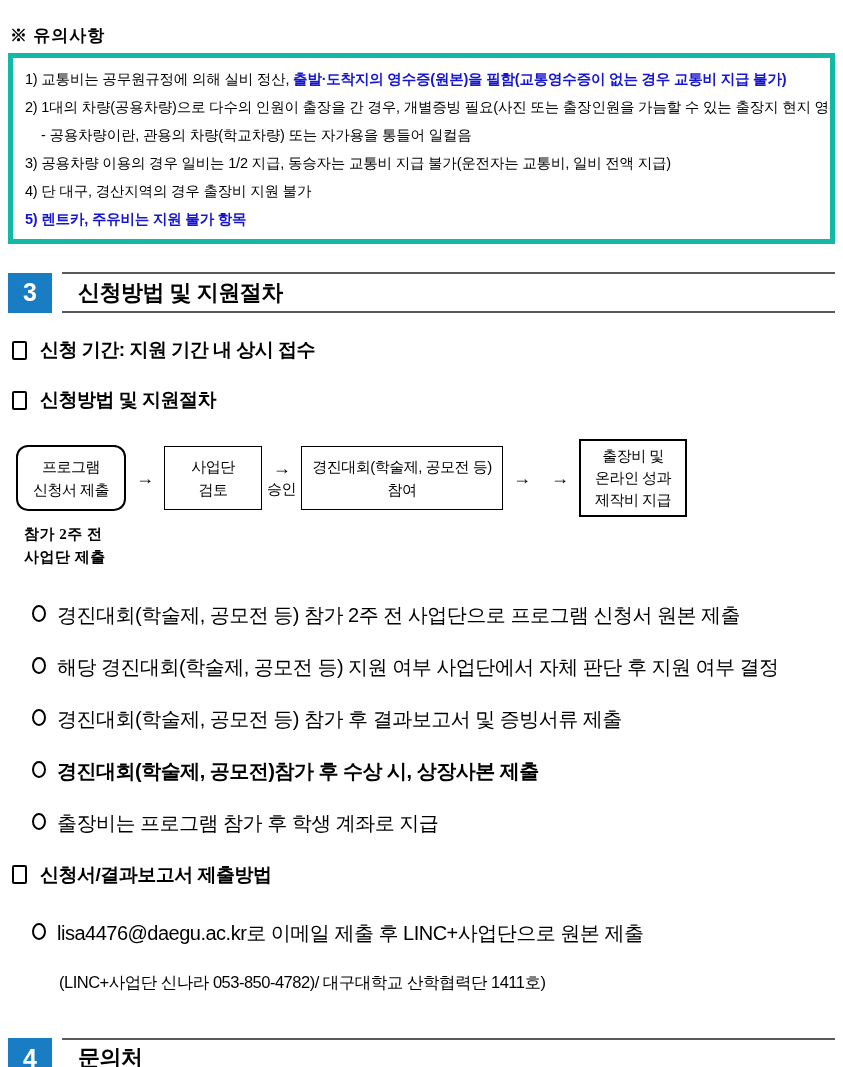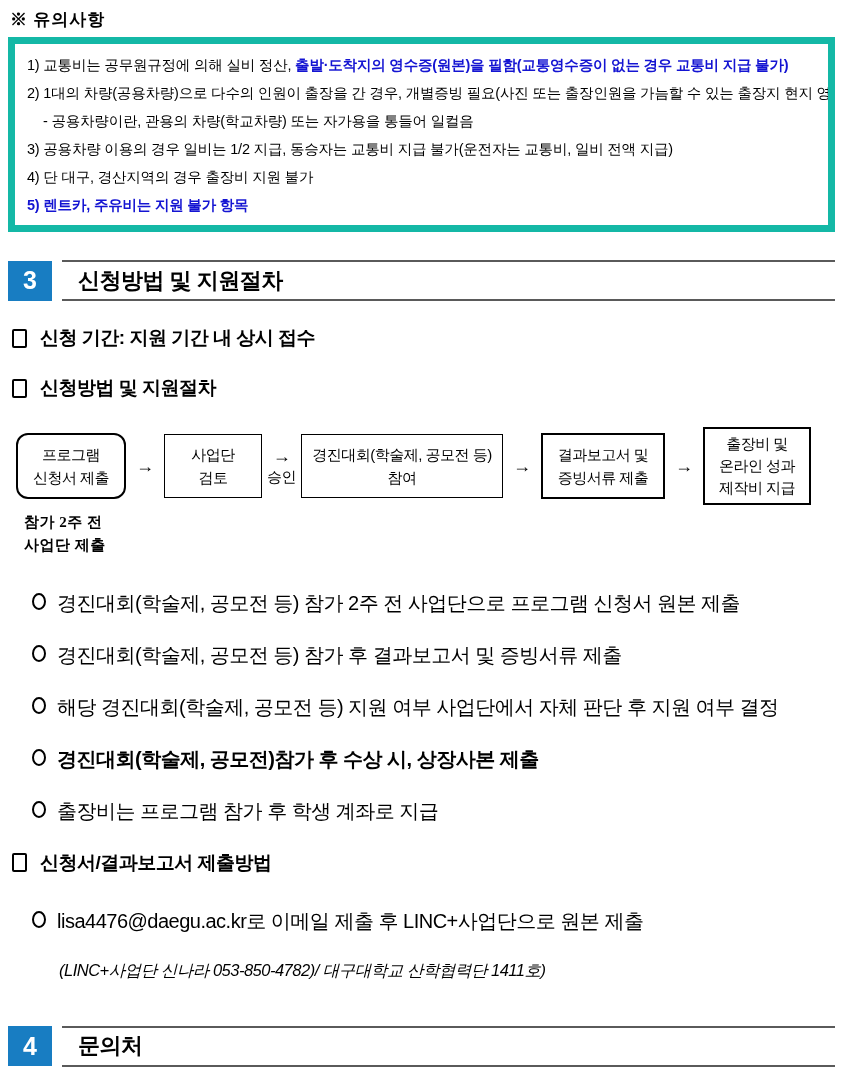--- a/index.html
+++ b/index.html
@@ -7,24 +7,24 @@
     width:843px;height:1067px;
     background:#ffffff;color:#000;
     font-family:"Liberation Sans","DejaVu Sans",sans-serif;
     overflow:hidden;position:relative;
   }
   .page{padding:6px 8px 0 8px;}
 
   
   .notice-title{
     font-family:"Liberation Serif","DejaVu Serif",serif;
-    font-weight:bold;font-size:17px;margin:2px 0 6px 2px;letter-spacing:1px;
+    font-weight:bold;font-size:17px;margin:18px 0 6px 2px;letter-spacing:1px;
   }
   .notice-box{
-    border:7px solid #14b8a6;padding:7px 12px 6px 12px;
+    border:5px solid #14b8a6;padding:7px 12px 6px 12px;
     font-size:14.5px;overflow:hidden;
   }
   .notice-box .line{line-height:28px;white-space:nowrap;letter-spacing:-0.2px;}
   .blue{color:#1414d2;font-weight:bold;}
   .indent1{padding-left:16px;}
 
   
   .section-header{display:flex;align-items:center;margin-top:28px;}
   .sec-num{
     width:44px;height:40px;background:#187dc2;color:#fff;
@@ -59,21 +59,21 @@
   .flow-caption{
     font-family:"Liberation Serif","DejaVu Serif",serif;font-weight:bold;
     font-size:15px;line-height:1.55;margin:6px 0 0 16px;letter-spacing:0.5px;
   }
 
   
   .circle-list{margin-top:32px;}
   .circle-item{display:flex;align-items:flex-start;font-size:20px;margin:0 0 26px 24px;letter-spacing:-0.5px;line-height:1.3;}
   .c-icon{width:10px;height:13px;border:2px solid #000;border-radius:50%;margin:3px 11px 0 0;flex-shrink:0;}
   .circle-item.bold{font-weight:bold;}
-  .cont-line{font-size:16.5px;letter-spacing:-0.5px;margin:0 0 26px 51px;font-style:italic;}
+  .cont-line{font-size:16.5px;letter-spacing:-0.5px;margin:0 0 26px 51px;}
 
   .mt-submit{margin-top:24px;}
   .mt-sec4{margin-top:44px;}
   .contact-list{margin-top:26px;}
   .contact-list .circle-item{margin-bottom:24px;}
 </style>
 </head>
 <body>
 
 <div class="page">
@@ -116,49 +116,45 @@
     </div>
     <div class="arrow-approve">
       <span class="ar">→</span>
       <span>승인</span>
     </div>
     <div class="fbox fb3 thin">
       <div>경진대회(학술제, 공모전 등)</div>
       <div>참여</div>
     </div>
     <div class="arrow">→</div>
-    <div class="fbox fb4">
-      <div>결과보고서 및</div>
-      <div>증빙서류 제출</div>
-    </div>
     <div class="arrow">→</div>
     <div class="fbox fb5">
       <div>출장비 및</div>
       <div>온라인 성과</div>
       <div>제작비 지급</div>
     </div>
   </div>
 
   <div class="flow-caption">
     <div>참가 2주 전</div>
     <div>사업단 제출</div>
   </div>
 
   <div class="circle-list">
     <div class="circle-item">
       <span class="c-icon"></span>
       <span>경진대회(학술제, 공모전 등) 참가 2주 전 사업단으로 프로그램 신청서 원본 제출</span>
     </div>
     <div class="circle-item">
       <span class="c-icon"></span>
-      <span>경진대회(학술제, 공모전 등) 참가 후 결과보고서 및 증빙서류 제출</span>
+      <span>해당 경진대회(학술제, 공모전 등) 지원 여부 사업단에서 자체 판단 후 지원 여부 결정</span>
     </div>
     <div class="circle-item">
       <span class="c-icon"></span>
-      <span>해당 경진대회(학술제, 공모전 등) 지원 여부 사업단에서 자체 판단 후 지원 여부 결정</span>
+      <span>경진대회(학술제, 공모전 등) 참가 후 결과보고서 및 증빙서류 제출</span>
     </div>
     <div class="circle-item bold">
       <span class="c-icon"></span>
       <span>경진대회(학술제, 공모전)참가 후 수상 시, 상장사본 제출</span>
     </div>
     <div class="circle-item">
       <span class="c-icon"></span>
       <span>출장비는 프로그램 참가 후 학생 계좌로 지급</span>
     </div>
   </div>

